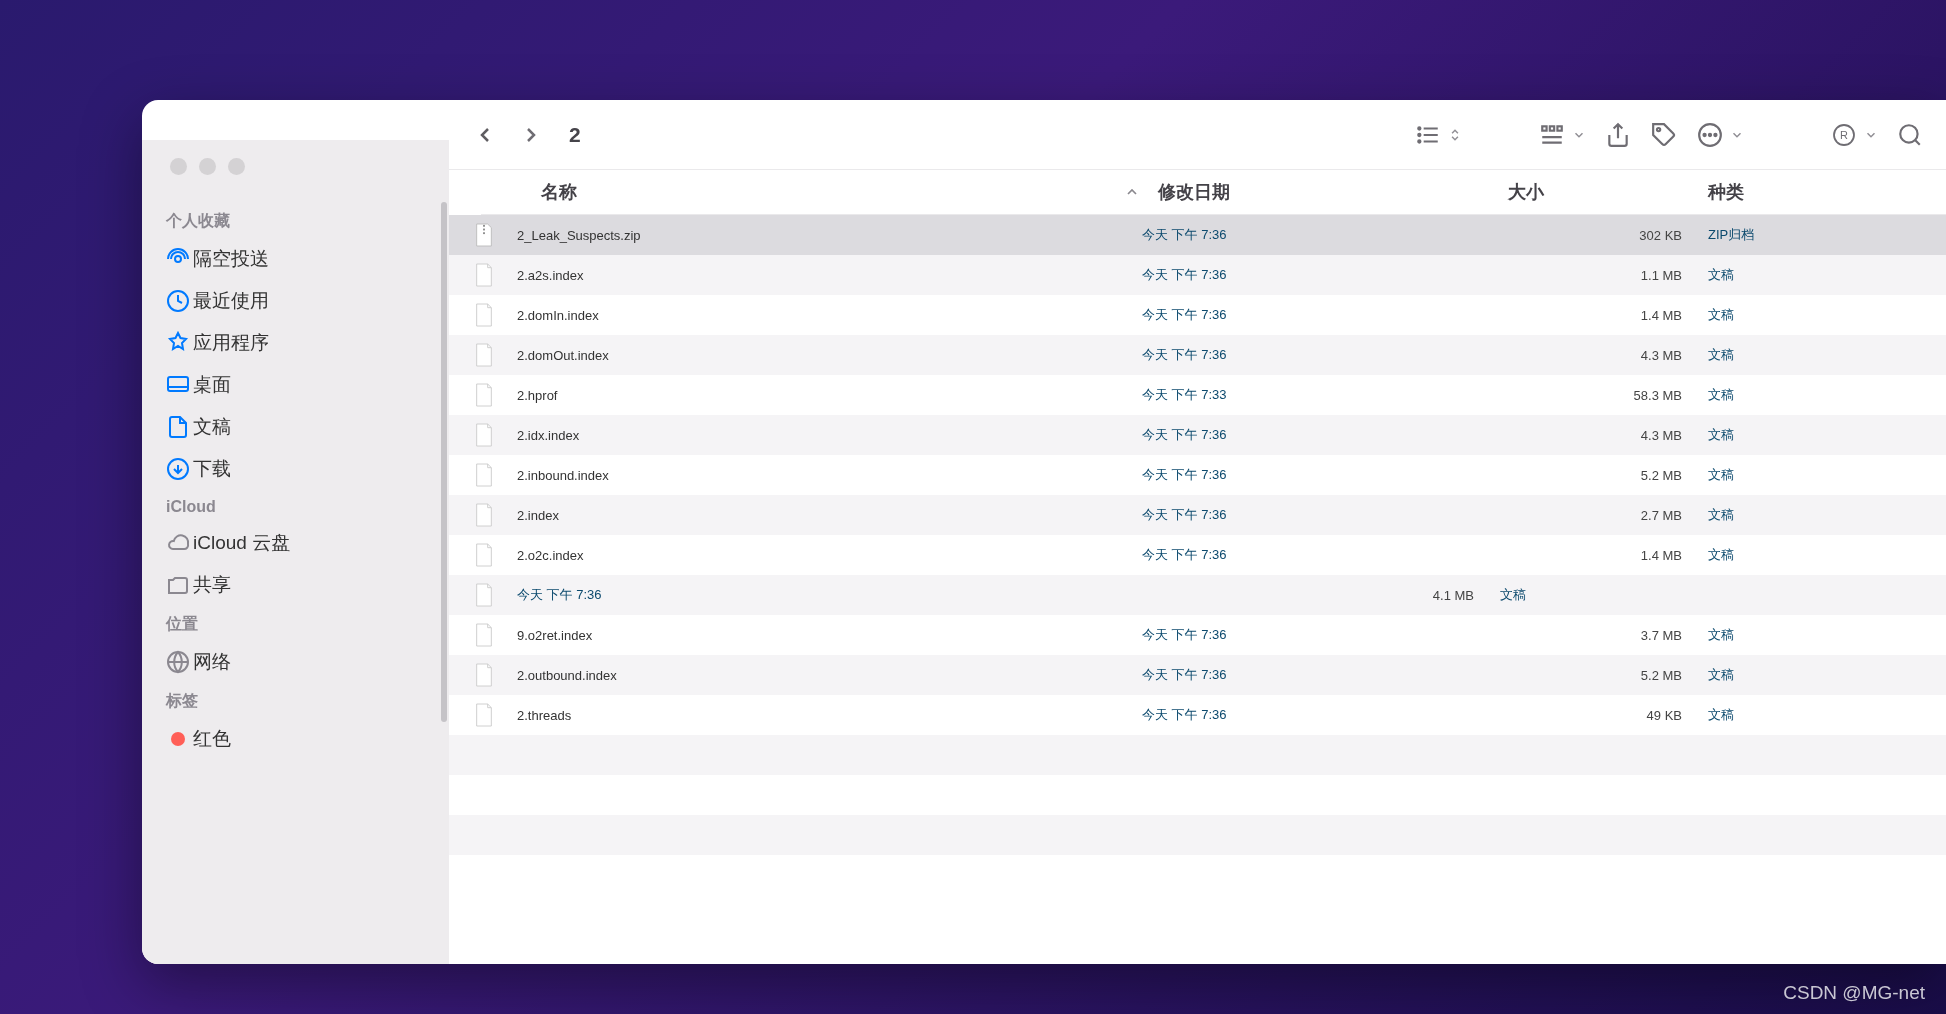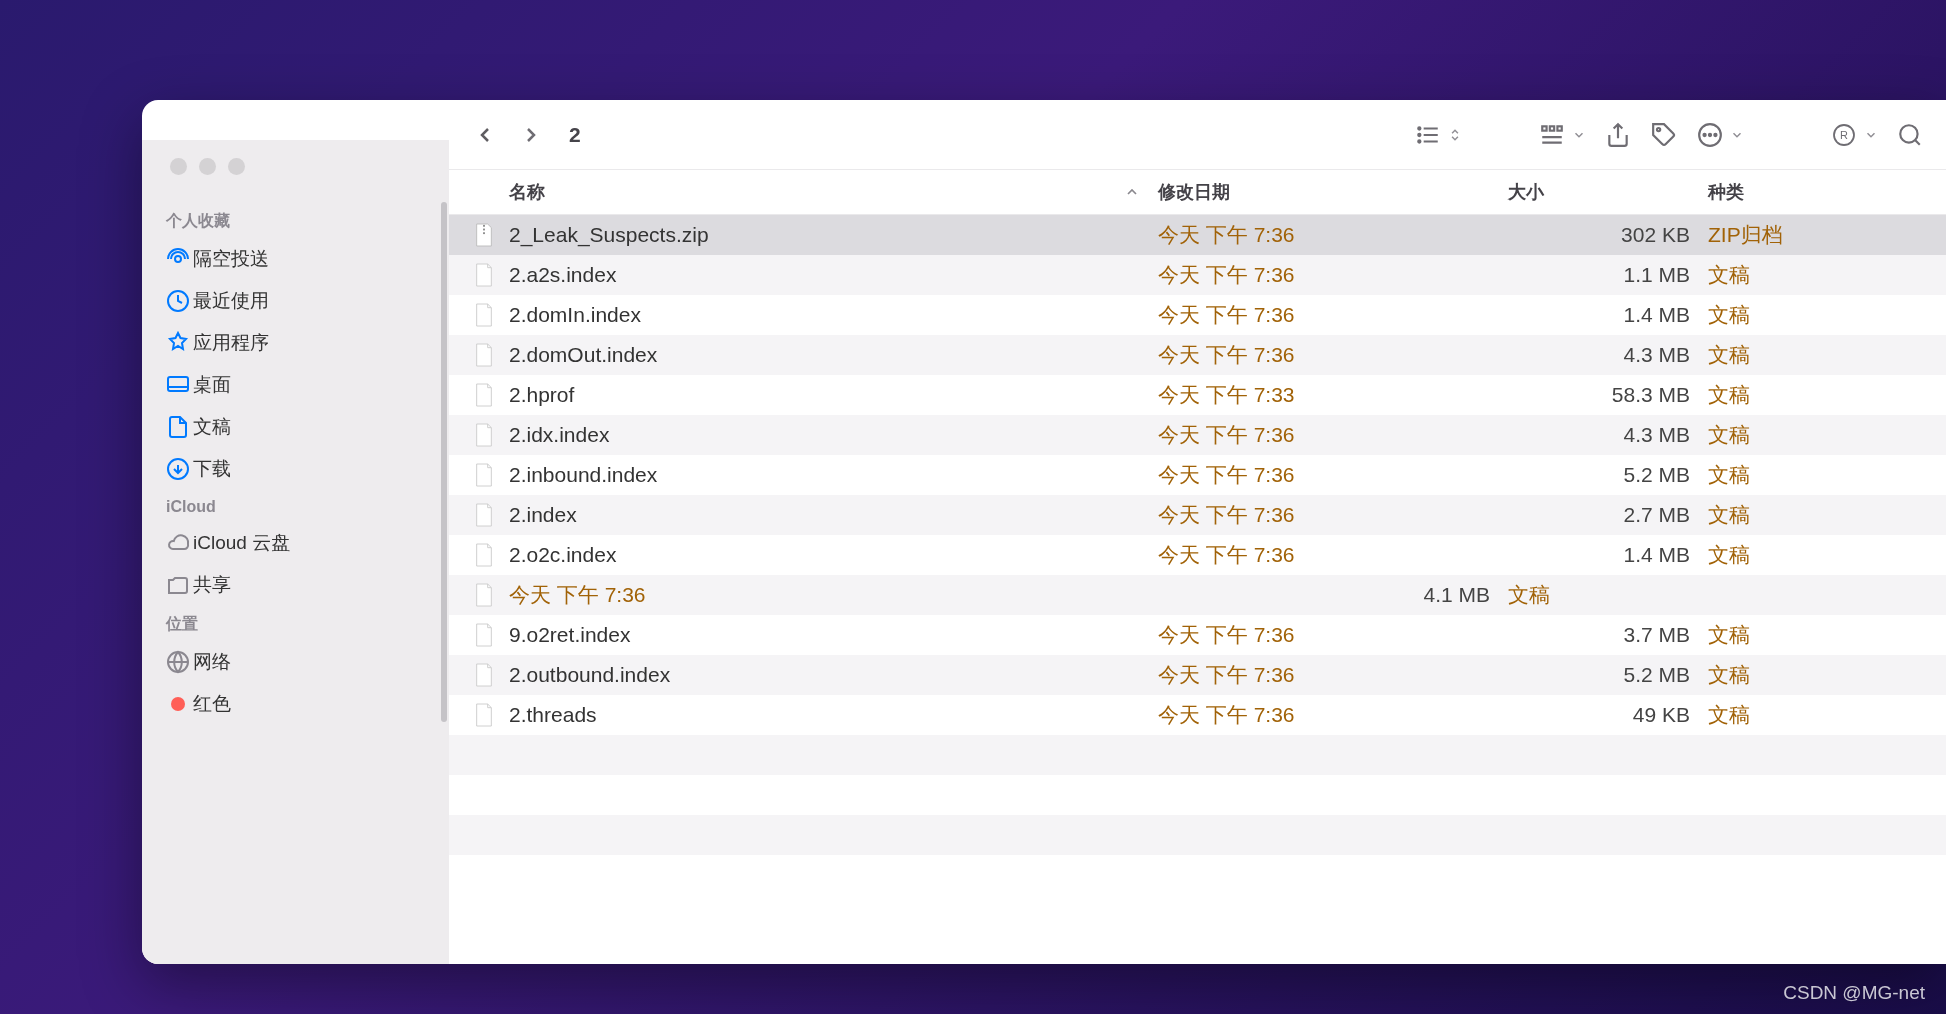--- a/index.html
+++ b/index.html
@@ -32,34 +32,35 @@
     }
     .nav-arrow { width: 18px; height: 18px; color: #b9b7bb; }
     .nav-arrow.enabled { color: #5f5d61; }
     .title { font-size: 21px; font-weight: 700; color: #46444a; margin-left: 6px; }
     .toolbar-spacer { flex: 1; }
     .tool-ico { width: 28px; height: 28px; color: #6f6d73; display:flex;align-items:center;justify-content:center; cursor:pointer; }
     .tool-group { display:flex; align-items:center; gap:6px;}
     .columns {
       display: grid; grid-template-columns: 1fr 350px 200px 220px;
       padding: 10px 18px 10px 60px; border-bottom: 1px solid #eae9eb;
-      color: #444248; font-size: 18px; font-weight: 600;
+      color: #444248; font-size: 18px; font-weight: 600; margin-left: 32px;
     }
     .col-name { display:flex; align-items:center; gap:8px;}
     .rows { flex:1; overflow:auto; }
     .row {
       display: grid; grid-template-columns: 50px 1fr 350px 200px 220px;
-      padding: 4px 18px 4px 10px; align-items: center; font-size: 21px; color: #333;
+      padding: 4px 18px 4px 10px; align-items: center; font-size: 13px; color: #333;
       height: 40px;
+      gap: 8px;
     }
     .row.alt { background: #f5f4f6; }
     .row.sel { background: #dcdbdf; }
     .file-ico { width: 22px; height: 26px; justify-self: center; }
     .size { text-align: right; padding-right: 18px; color: #444;}
-    .date, .kind { color: #a16207; }
+    .date, .kind { color: #0c4a6e; }
     .blank-band { height: 40px; }
     .watermark { position: absolute; right: 21px; bottom: 10px; color: #c9c7d3; font-size: 19px; }
     .chev-sm { width:14px;height:14px;color:#918f95;}
     svg { display:block; }
   </style>
 </head>
 <body>
 
 <div class="window">
   <div class="sidebar">
@@ -146,20 +147,21 @@
         <div class="sb-item muted">
           <span class="ico">
             <svg viewBox="0 0 24 24" width="24" height="24" fill="none" stroke="currentColor" stroke-width="2">
               <circle cx="12" cy="12" r="10"></circle>
               <line x1="2" y1="12" x2="22" y2="12"></line>
               <path d="M12 2a15 15 0 0 1 0 20a15 15 0 0 1 0-20z"></path>
             </svg>
           </span>
           <span>网络</span>
         </div>
+        <div class="section-label">标签</div>
         <div class="sb-item muted">
           <span class="ico">
             <span class="tag-dot" style="background:#ff5f57"></span>
           </span>
           <span>红色</span>
         </div>
       </div>
     <div class="scroll-ind"></div>
   </div>
 

